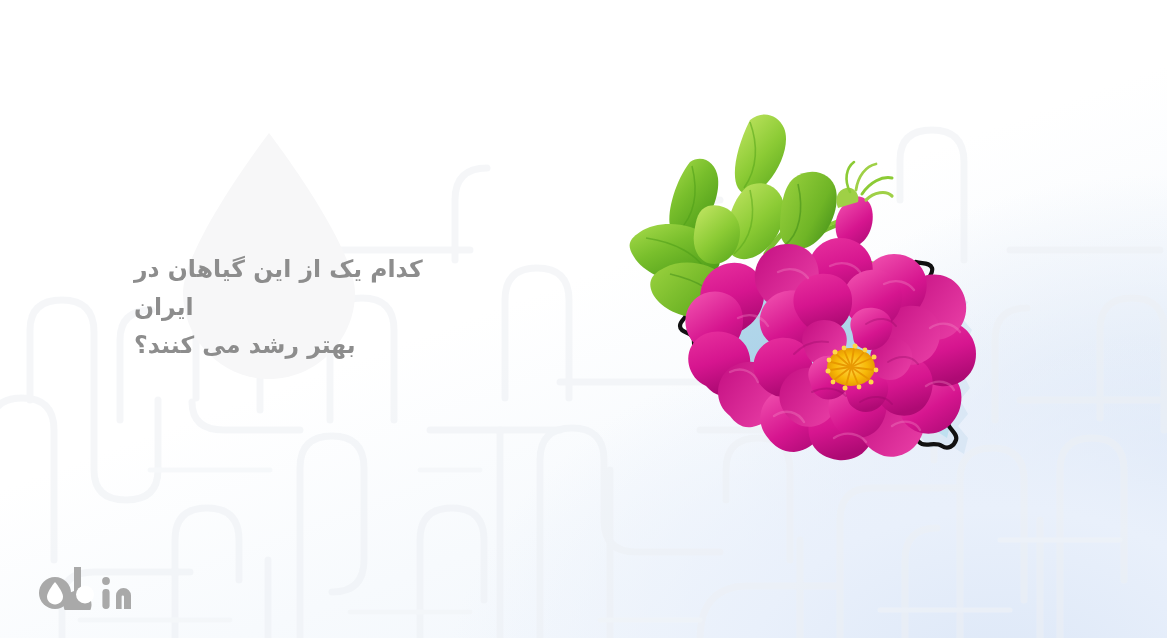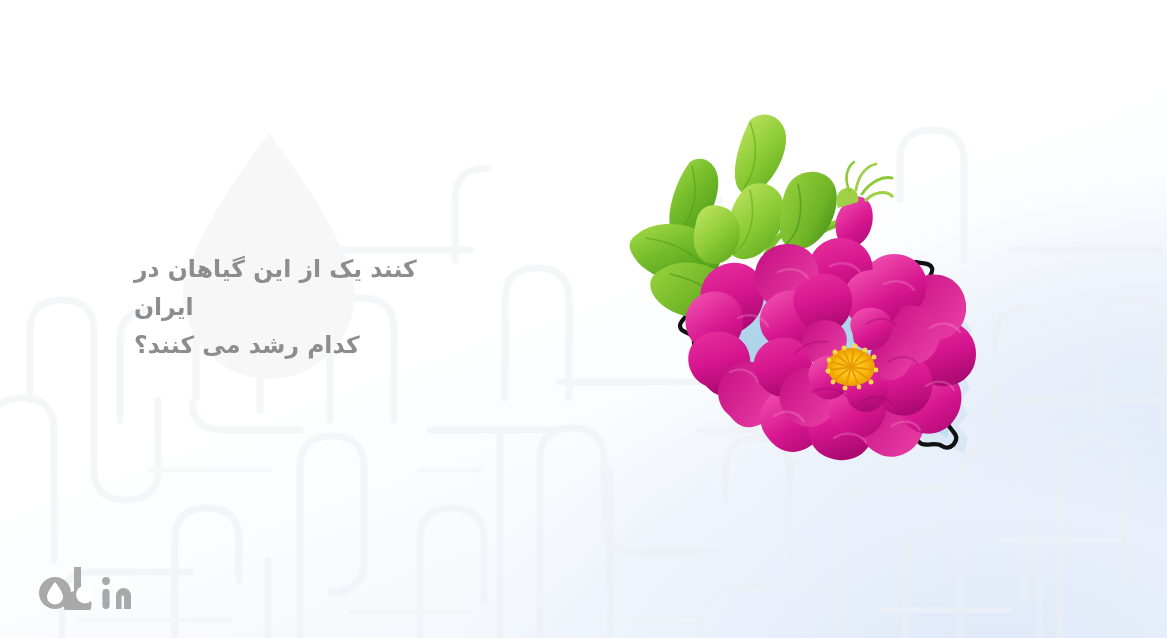--- a/index.html
+++ b/index.html
@@ -142,22 +142,22 @@
       </g>
     </svg>
   </div>
 
   <div class="droplet-bg">
     <svg viewBox="0 0 172 246" xmlns="http://www.w3.org/2000/svg" aria-hidden="true">
       <path d="M86 0 C86 0 172 112 172 160 C172 207 133 246 86 246 C39 246 0 207 0 160 C0 112 86 0 86 0 Z" fill="#f7f7f8"></path>
     </svg>
   </div>
 
-  <div class="headline"><span>کنند یک از این گیاهان در ایران</span>
-<span>کدام رشد می کنند؟</span></div>
+  <div class="headline"><span>کدام یک از این گیاهان در ایران</span>
+<span>بهتر رشد می کنند؟</span></div>
 
   <div class="artwork">
     <svg viewBox="0 0 420 420" xmlns="http://www.w3.org/2000/svg">
       <defs>
         <linearGradient id="mapFill" x1="0" y1="0" x2="0.4" y2="1">
           <stop offset="0%" stop-color="#b6d9ec"></stop>
           <stop offset="55%" stop-color="#aed4e9"></stop>
           <stop offset="100%" stop-color="#bfe0f0"></stop>
         </linearGradient>
         <linearGradient id="petalA" x1="0" y1="0" x2="0.3" y2="1">

